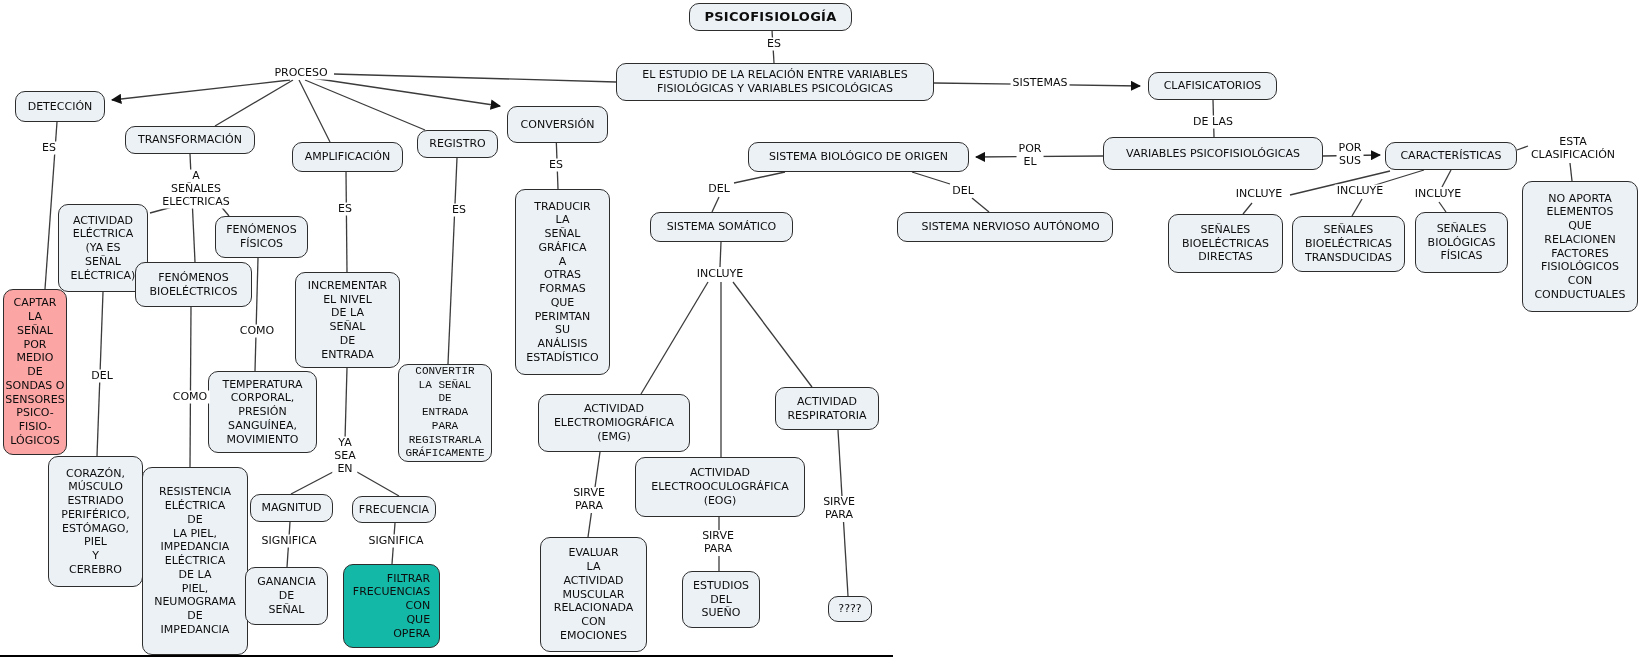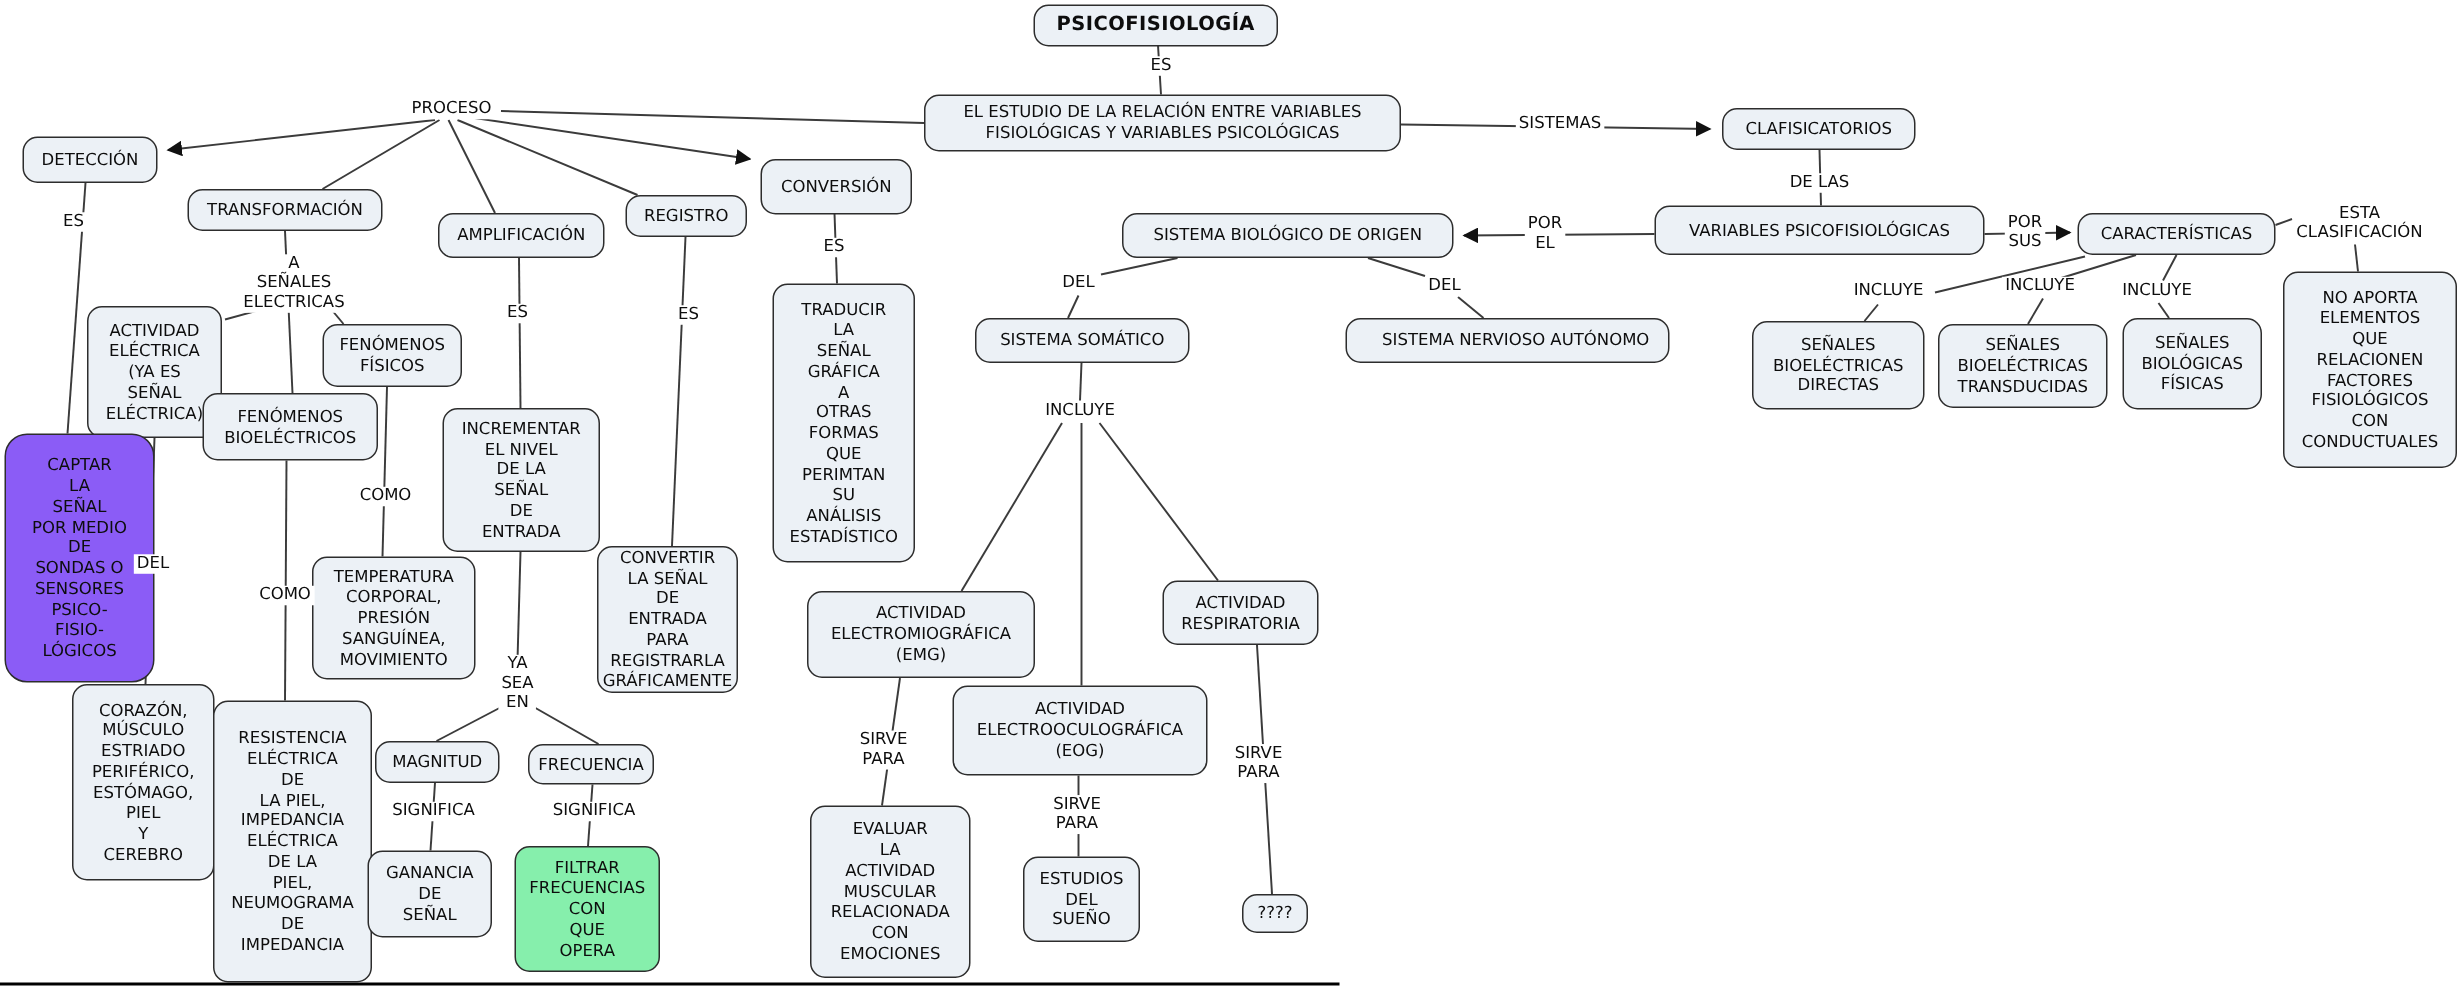--- a/index.html
+++ b/index.html
@@ -80,21 +80,21 @@
     <div class="node box" style="left: 507px; top: 106px; width: 101px; height: 37px; background: rgb(236, 241, 246); border-color: rgb(45, 45, 45); color: rgb(13, 13, 13);">CONVERSIÓN</div>
     <div class="node box" style="left: 58px; top: 204px; width: 90px; height: 88px; background: rgb(236, 241, 246); border-color: rgb(45, 45, 45); color: rgb(13, 13, 13);">ACTIVIDAD
 ELÉCTRICA
 (YA ES
 SEÑAL
 ELÉCTRICA)</div>
     <div class="node box" style="left: 215px; top: 216px; width: 93px; height: 42px; background: rgb(236, 241, 246); border-color: rgb(45, 45, 45); color: rgb(13, 13, 13);">FENÓMENOS
 FÍSICOS</div>
     <div class="node box" style="left: 135px; top: 262px; width: 117px; height: 45px; background: rgb(236, 241, 246); border-color: rgb(45, 45, 45); color: rgb(13, 13, 13);">FENÓMENOS
 BIOELÉCTRICOS</div>
-    <div class="node box" style="left: 3px; top: 289px; width: 100px; height: 166px; background: #8b5cf6; border-color: rgb(45, 45, 45); color: rgb(13, 13, 13); border-radius: 15px;">CAPTAR
+    <div class="node box" style="left: 3px; top: 289px; width: 64px; height: 166px; background: #fca5a5; border-color: rgb(45, 45, 45); color: rgb(13, 13, 13);">CAPTAR
 LA
 SEÑAL
 POR MEDIO
 DE
 SONDAS O
 SENSORES
 PSICO-
 FISIO-
 LÓGICOS</div>
     <div class="node box" style="left: 48px; top: 456px; width: 95px; height: 131px; background: rgb(236, 241, 246); border-color: rgb(45, 45, 45); color: rgb(13, 13, 13);">CORAZÓN,
@@ -125,26 +125,26 @@
 EL NIVEL
 DE LA
 SEÑAL
 DE
 ENTRADA</div>
     <div class="node box" style="left: 250px; top: 494px; width: 83px; height: 28px; background: rgb(236, 241, 246); border-color: rgb(45, 45, 45); color: rgb(13, 13, 13);">MAGNITUD</div>
     <div class="node box" style="left: 352px; top: 496px; width: 84px; height: 27px; background: rgb(236, 241, 246); border-color: rgb(45, 45, 45); color: rgb(13, 13, 13);">FRECUENCIA</div>
     <div class="node box" style="left: 245px; top: 567px; width: 83px; height: 58px; background: rgb(236, 241, 246); border-color: rgb(45, 45, 45); color: rgb(13, 13, 13);">GANANCIA
 DE
 SEÑAL</div>
-    <div class="node box" style="left: 343px; top: 564px; width: 97px; height: 84px; background: #86efac; border-color: rgb(45, 45, 45); color: rgb(13, 13, 13);">FILTRAR
+    <div class="node box" style="left: 343px; top: 564px; width: 97px; height: 84px; background: #14b8a6; border-color: rgb(45, 45, 45); color: rgb(13, 13, 13); text-align: right;">FILTRAR
 FRECUENCIAS
 CON
 QUE
 OPERA</div>
-    <div class="node box" style="left: 398px; top: 364px; width: 94px; height: 98px; background: rgb(236, 241, 246); border-color: rgb(45, 45, 45); color: rgb(13, 13, 13);">CONVERTIR
+    <div class="node box" style="left: 398px; top: 364px; width: 94px; height: 98px; background: rgb(236, 241, 246); border-color: rgb(45, 45, 45); color: rgb(13, 13, 13); font-family: Liberation Mono, monospace;">CONVERTIR
 LA SEÑAL
 DE
 ENTRADA
 PARA
 REGISTRARLA
 GRÁFICAMENTE</div>
     <div class="node box" style="left: 515px; top: 189px; width: 95px; height: 186px; background: rgb(236, 241, 246); border-color: rgb(45, 45, 45); color: rgb(13, 13, 13);">TRADUCIR
 LA
 SEÑAL
 GRÁFICA

